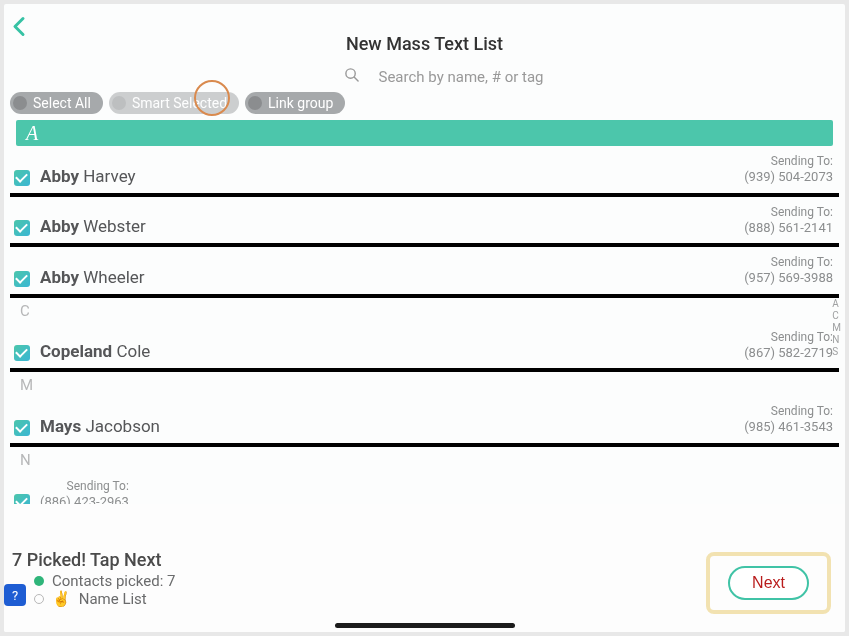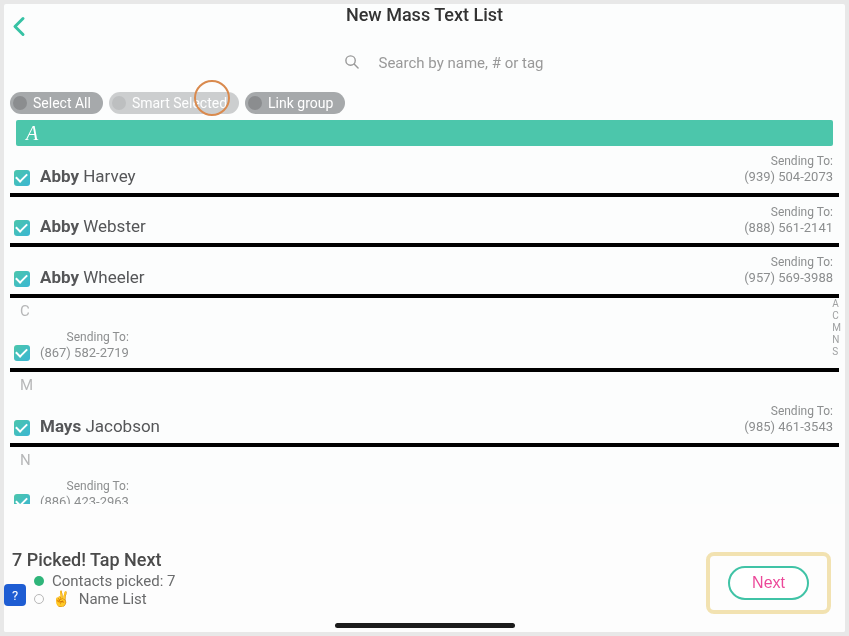--- a/index.html
+++ b/index.html
@@ -16,41 +16,41 @@
     margin: 4px;
     width: 841px;
     height: 628px;
     position: relative;
     overflow: hidden;
     border-radius: 2px;
   }
   .header {
     height: 50px;
     display: flex;
-    align-items: flex-start;
+    align-items: flex-end;
     justify-content: center;
     position: relative;
   }
   .back-btn {
     position: absolute;
     left: 8px;
     top: 50%;
     transform: translateY(-50%);
     color: #36c2a4;
     cursor: pointer;
     font-size: 22px;
   }
   .title {
     font-size: 18px;
     color: #333;
     font-weight: 500;
   }
   .search-row {
     display: flex;
-    align-items: flex-start;
+    align-items: flex-end;
     justify-content: center;
     height: 32px;
     gap: 20px;
     margin-left: 38px;
   }
   .search-icon {
     color: #999;
     font-size: 15px;
   }
   .search-placeholder {
@@ -208,21 +208,21 @@
   .next-wrap {
     position: absolute;
     right: 14px;
     bottom: 18px;
     border: 4px solid #f2e2b1;
     border-radius: 8px;
     padding: 10px 18px;
   }
   .next-btn {
     border: 2px solid #40c3a6;
-    color: #ec4899;
+    color: #b91c1c;
     background: #fff;
     border-radius: 999px;
     padding: 6px 22px;
     font-size: 16px;
     cursor: pointer;
   }
   .home-indicator {
     position: absolute;
     left: 50%;
     transform: translateX(-50%);
@@ -324,20 +324,24 @@
       </span>
       <span class="sending">
         <span class="lbl">Sending To:</span><br>
         <span>(957) 569-3988</span>
       </span>
     </div>
 
     <div class="group-letter">C</div>
     <div class="contact-row">
       <span class="check"></span>
+      <span class="contact-name">
+        <span class="first">Copeland</span>
+        <span class="last">Cole</span>
+      </span>
       <span class="sending">
         <span class="lbl">Sending To:</span><br>
         <span>(867) 582-2719</span>
       </span>
     </div>
 
     <div class="group-letter">M</div>
     <div class="contact-row">
       <span class="check"></span>
       <span class="contact-name">

